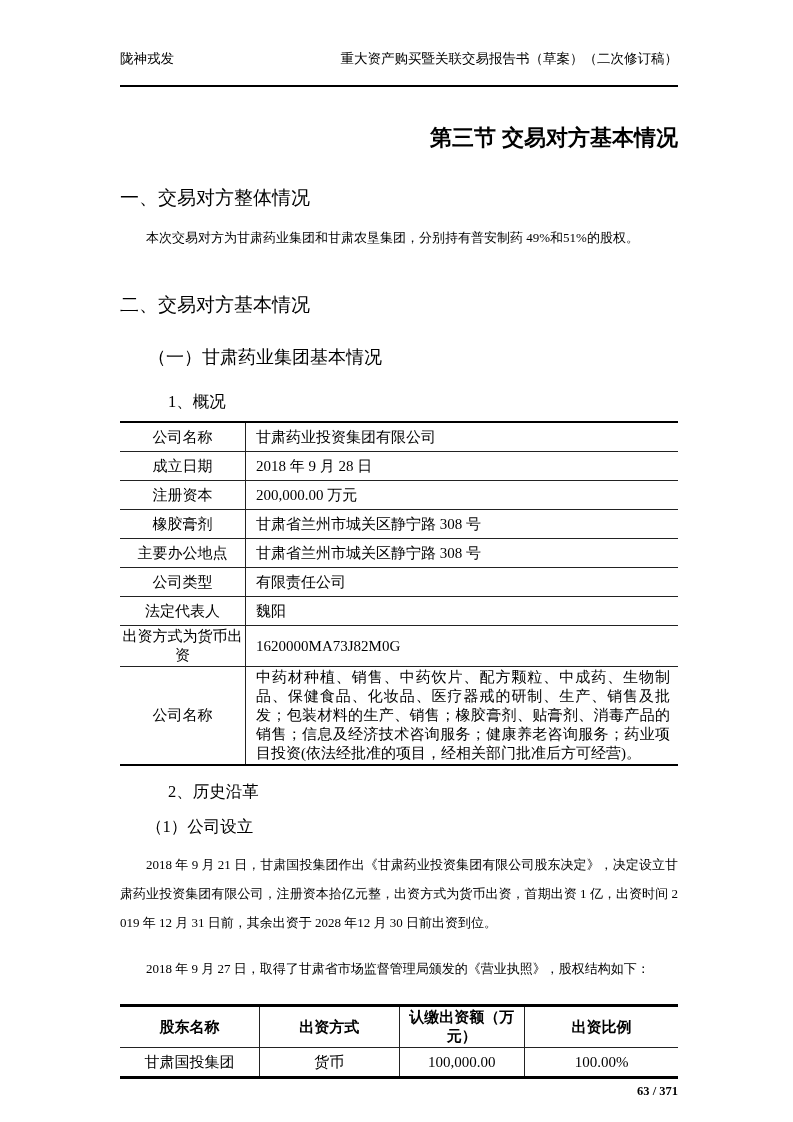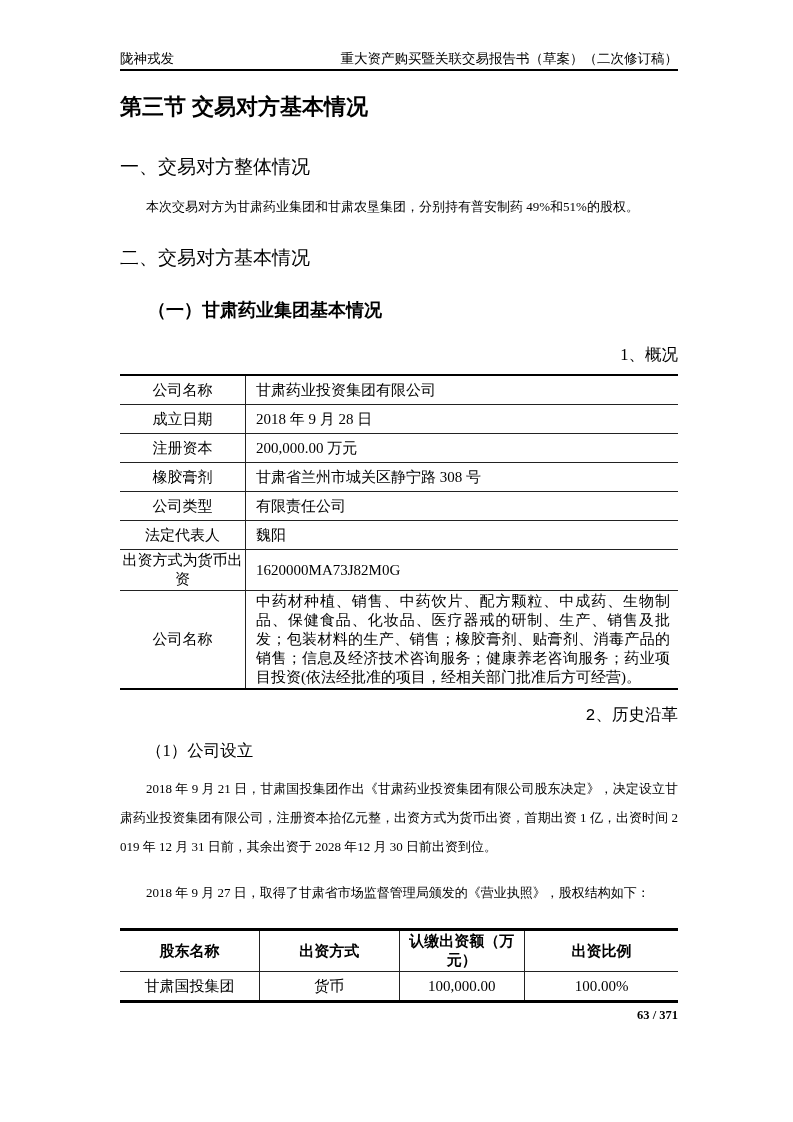--- a/index.html
+++ b/index.html
@@ -11,44 +11,44 @@
   }
   .page{
     box-sizing:border-box;
     width:793px;height:1122px;
     padding:50px 115px 0 120px;
   }
   
   .doc-header{
     display:flex;justify-content:space-between;align-items:center;
     border-bottom:2.5px solid #000;
-    padding-bottom:1px;
+    padding-bottom:17px;
     font-size:13.5px;
   }
   
   .doc-title{
-    margin-top:21px;
-    text-align:left;
+    margin-top:36px;
+    text-align:right;
     font-family:"Liberation Sans","DejaVu Sans",sans-serif;
     font-weight:bold;font-size:22px;line-height:30px;
   }
   .h-level1{
     margin-top:33px;
     font-family:"Liberation Sans","DejaVu Sans",sans-serif;
     font-weight:normal;font-size:19px;line-height:24px;
   }
-  .h-level1.second{margin-top:25px;}
+  .h-level1.second{margin-top:41px;}
   .h-level2{
     margin-top:29px;margin-left:28px;
     font-family:"Liberation Sans","DejaVu Sans",sans-serif;
-    font-weight:bold;font-size:18px;line-height:23px;
+    font-weight:normal;font-size:18px;line-height:23px;
   }
   .h-level3{
-    margin-top:23px;margin-left:24px;
-    font-size:16.5px;line-height:20px;text-align:right;
+    margin-top:23px;margin-left:48px;
+    font-size:16.5px;line-height:20px;
   }
   .h-level4{
     margin-top:15px;margin-left:26px;
     font-size:16.5px;line-height:20px;
   }
   .para{
     margin:13px 0 0 0;
     font-size:13px;line-height:29px;
     text-align:justify;text-indent:2em;
     word-break:break-all;
@@ -144,39 +144,43 @@
         </tr>
         <tr>
           <td class="label-cell">注册资本</td>
           <td class="value-cell">200,000.00 万元</td>
         </tr>
         <tr>
           <td class="label-cell">橡胶膏剂</td>
           <td class="value-cell">甘肃省兰州市城关区静宁路 308 号</td>
         </tr>
         <tr>
+          <td class="label-cell">主要办公地点</td>
+          <td class="value-cell">甘肃省兰州市城关区静宁路 308 号</td>
+        </tr>
+        <tr>
           <td class="label-cell">公司类型</td>
           <td class="value-cell">有限责任公司</td>
         </tr>
         <tr>
           <td class="label-cell">法定代表人</td>
           <td class="value-cell">魏阳</td>
         </tr>
         <tr>
           <td class="label-cell">出资方式为货币出资</td>
           <td class="value-cell">1620000MA73J82M0G</td>
         </tr>
         <tr>
           <td class="label-cell">公司名称</td>
           <td class="value-cell">中药材种植、销售、中药饮片、配方颗粒、中成药、生物制品、保健食品、化妆品、医疗器戒的研制、生产、销售及批发；包装材料的生产、销售；橡胶膏剂、贴膏剂、消毒产品的销售；信息及经济技术咨询服务；健康养老咨询服务；药业项目投资(依法经批准的项目，经相关部门批准后方可经营)。</td>
         </tr>
       </tbody>
   </table>
 
-  <div class="h-level3" style="margin-top:16px;font-family:Liberation Mono, monospace;">2、历史沿革</div>
+  <div class="h-level3" style="margin-top:16px;">2、历史沿革</div>
 
   <div class="h-level4">（1）公司设立</div>
 
   <p class="para">2018 年 9 月 21 日，甘肃国投集团作出《甘肃药业投资集团有限公司股东决定》，决定设立甘肃药业投资集团有限公司，注册资本拾亿元整，出资方式为货币出资，首期出资 1 亿，出资时间 2019 年 12 月 31 日前，其余出资于 2028 年12 月 30 日前出资到位。</p>
 
   <p class="para" style="margin-top:17px;">2018 年 9 月 27 日，取得了甘肃省市场监督管理局颁发的《营业执照》，股权结构如下：</p>
 
   <table class="share-table">
     <thead>
       <tr>

